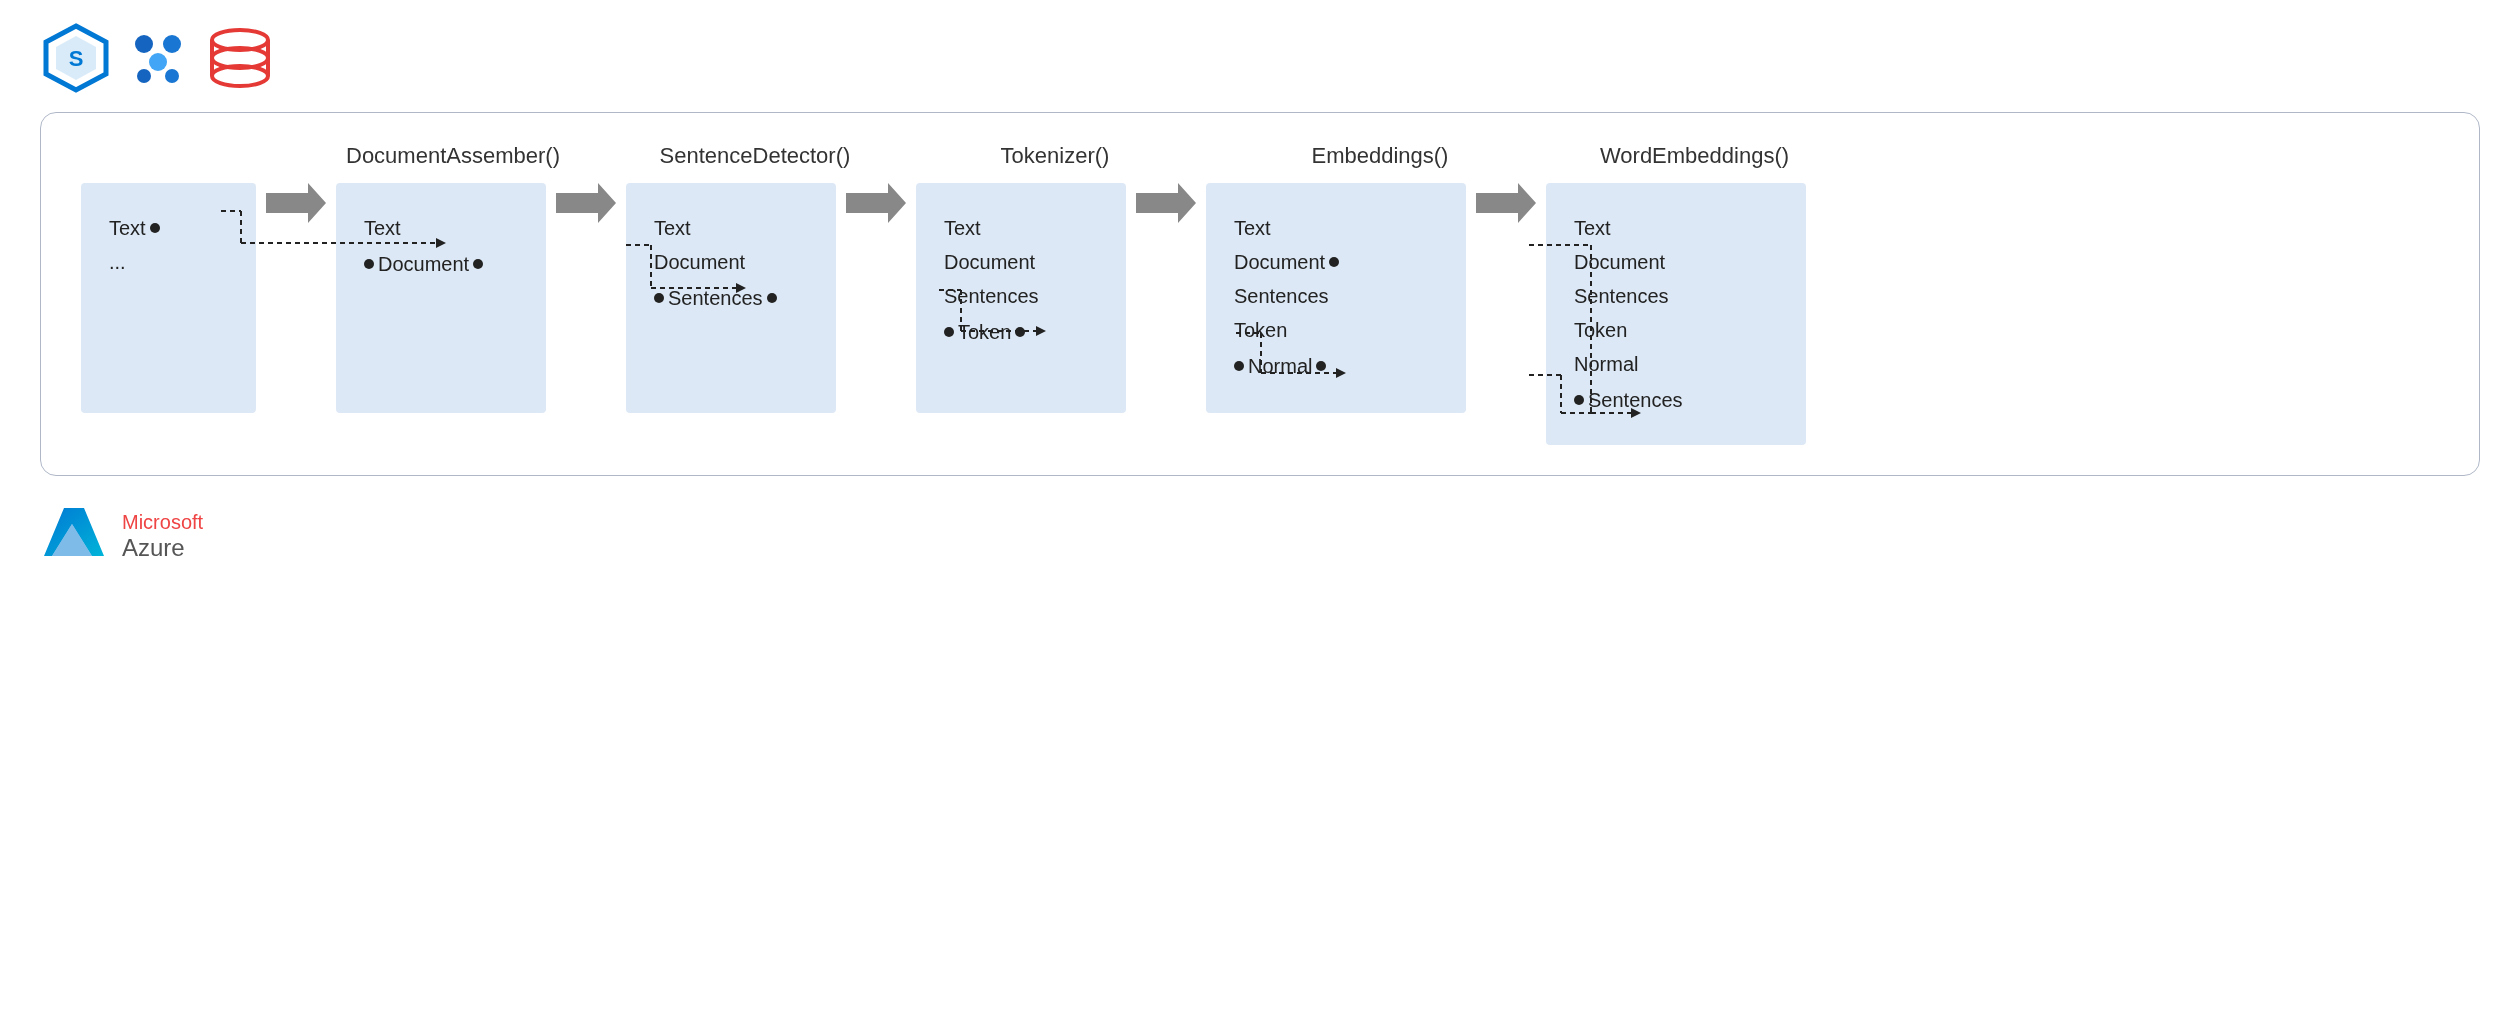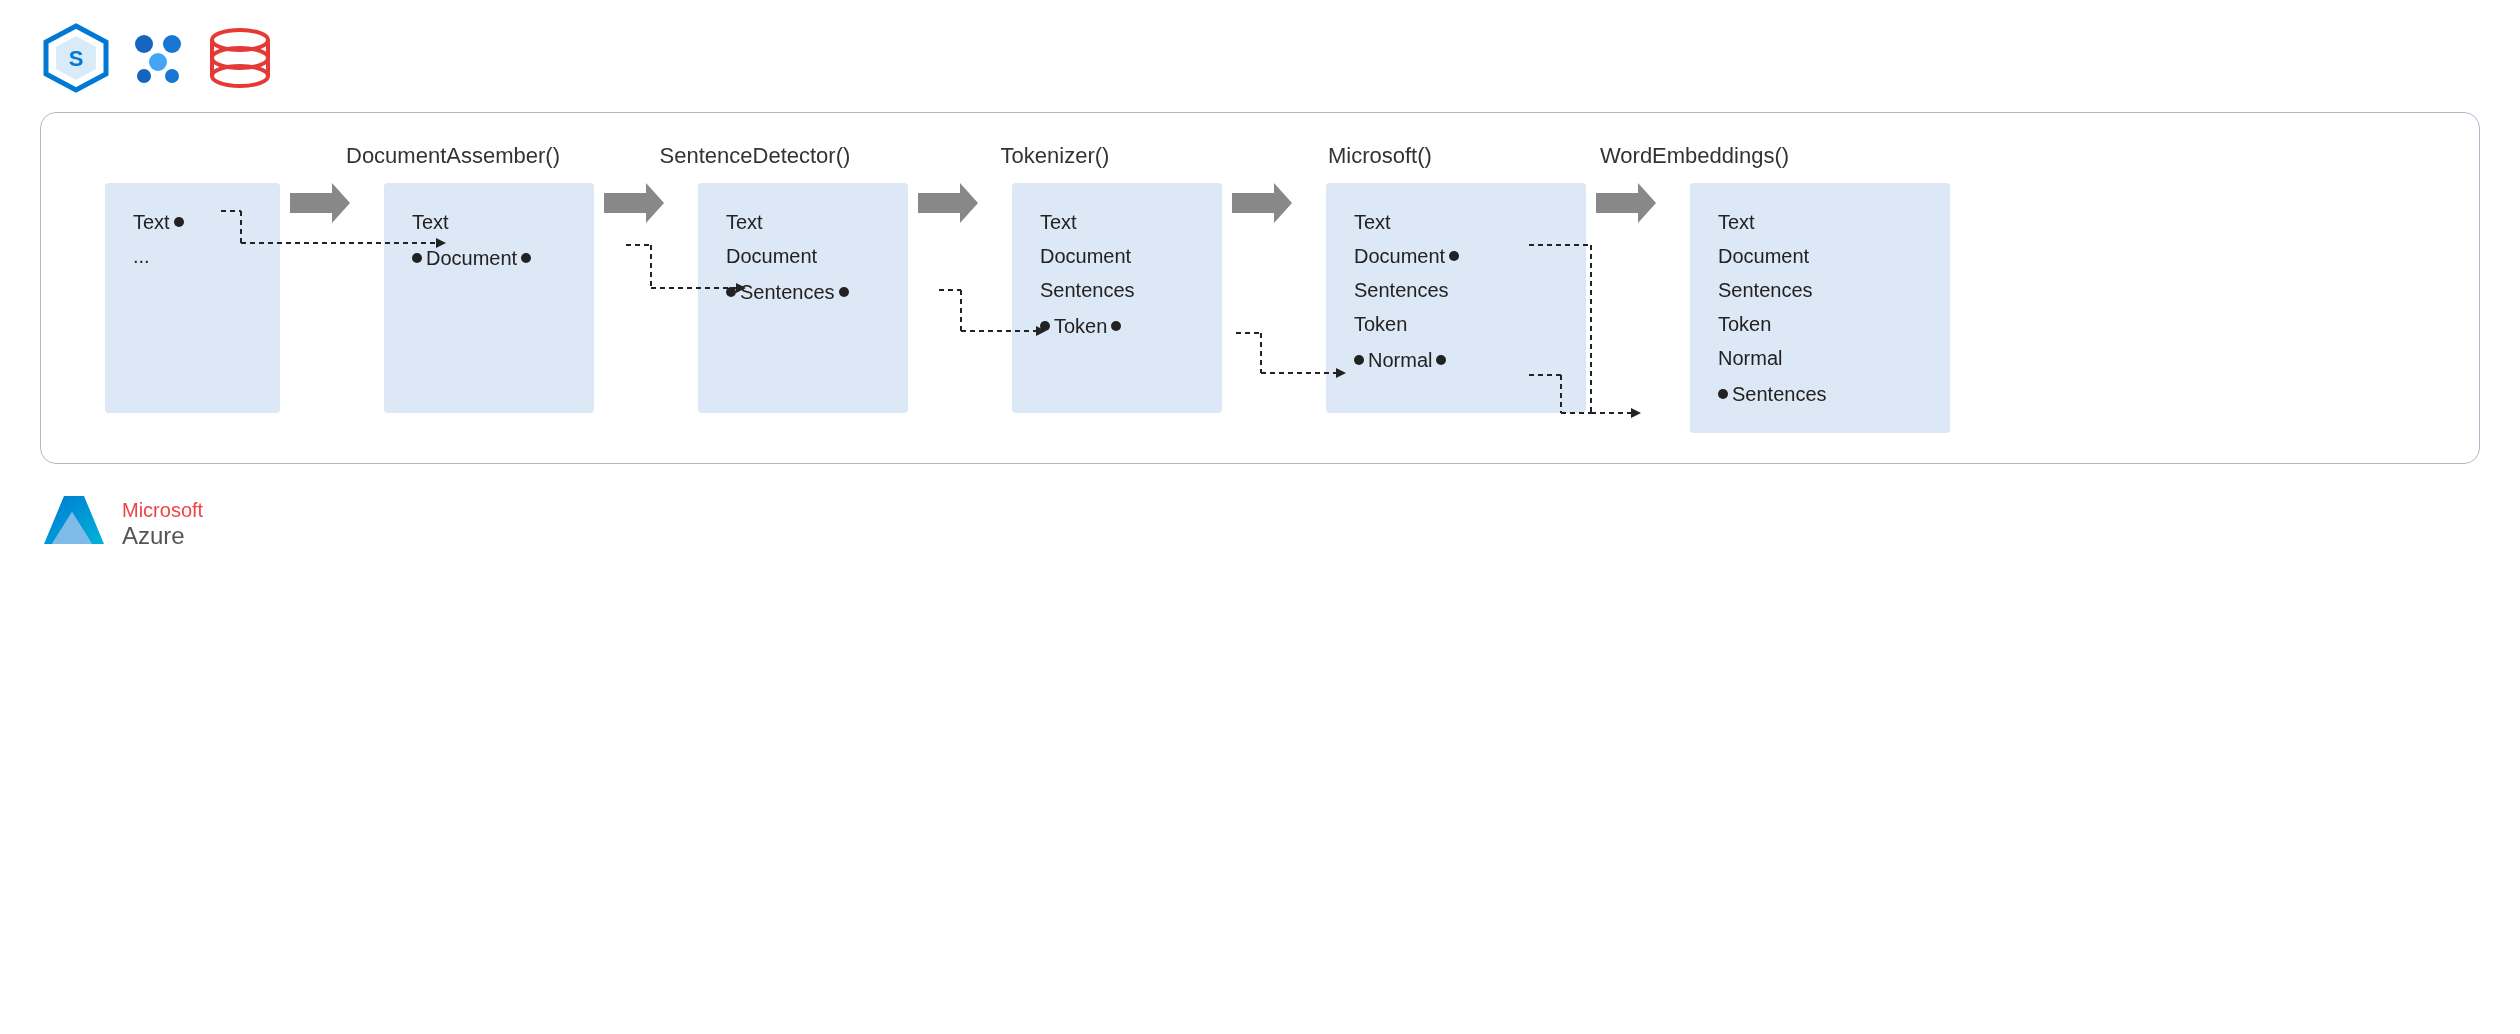--- a/index.html
+++ b/index.html
@@ -28,28 +28,27 @@
       border: 1.5px solid #b0b8c8;
       border-radius: 16px;
       padding: 30px 40px 30px 40px;
       position: relative;
       background: #fff;
     }
 
     .dataframe-box {
       background: #dce8f5;
       border-radius: 4px;
-      padding: 22px 28px;
+      padding: 28px 28px;
       min-width: 165px;
       min-height: 220px;
       display: flex;
       flex-direction: column;
       justify-content: flex-start;
       position: relative;
-      margin-left: 24px;
     }
 
     .arrow-block {
       display: flex;
       align-items: center;
       justify-content: center;
       min-width: 80px;
     }
 
     .arrow-shape {
@@ -148,21 +147,21 @@
     <div style="min-width:90px;"></div>
     <div style="min-width:210px; text-align:center;">
       <span class="stage-header-label">SentenceDetector()</span>
     </div>
     <div style="min-width:90px;"></div>
     <div style="min-width:210px; text-align:center;">
       <span class="stage-header-label">Tokenizer()</span>
     </div>
     <div style="min-width:90px;"></div>
     <div style="min-width:260px; text-align:center;">
-      <span class="stage-header-label">Microsoft()</span>
+      <span class="stage-header-label">Embeddings()</span>
     </div>
     <div style="min-width:90px;"></div>
     <div style="min-width:260px; text-align:left;">
       <span class="stage-header-label">WordEmbeddings()</span>
     </div>
   </div>
 
   <div style="display:flex; align-items:flex-start; position:relative; min-height:250px;">
 
     <div class="dataframe-box" style="min-width:175px; min-height:230px;">

